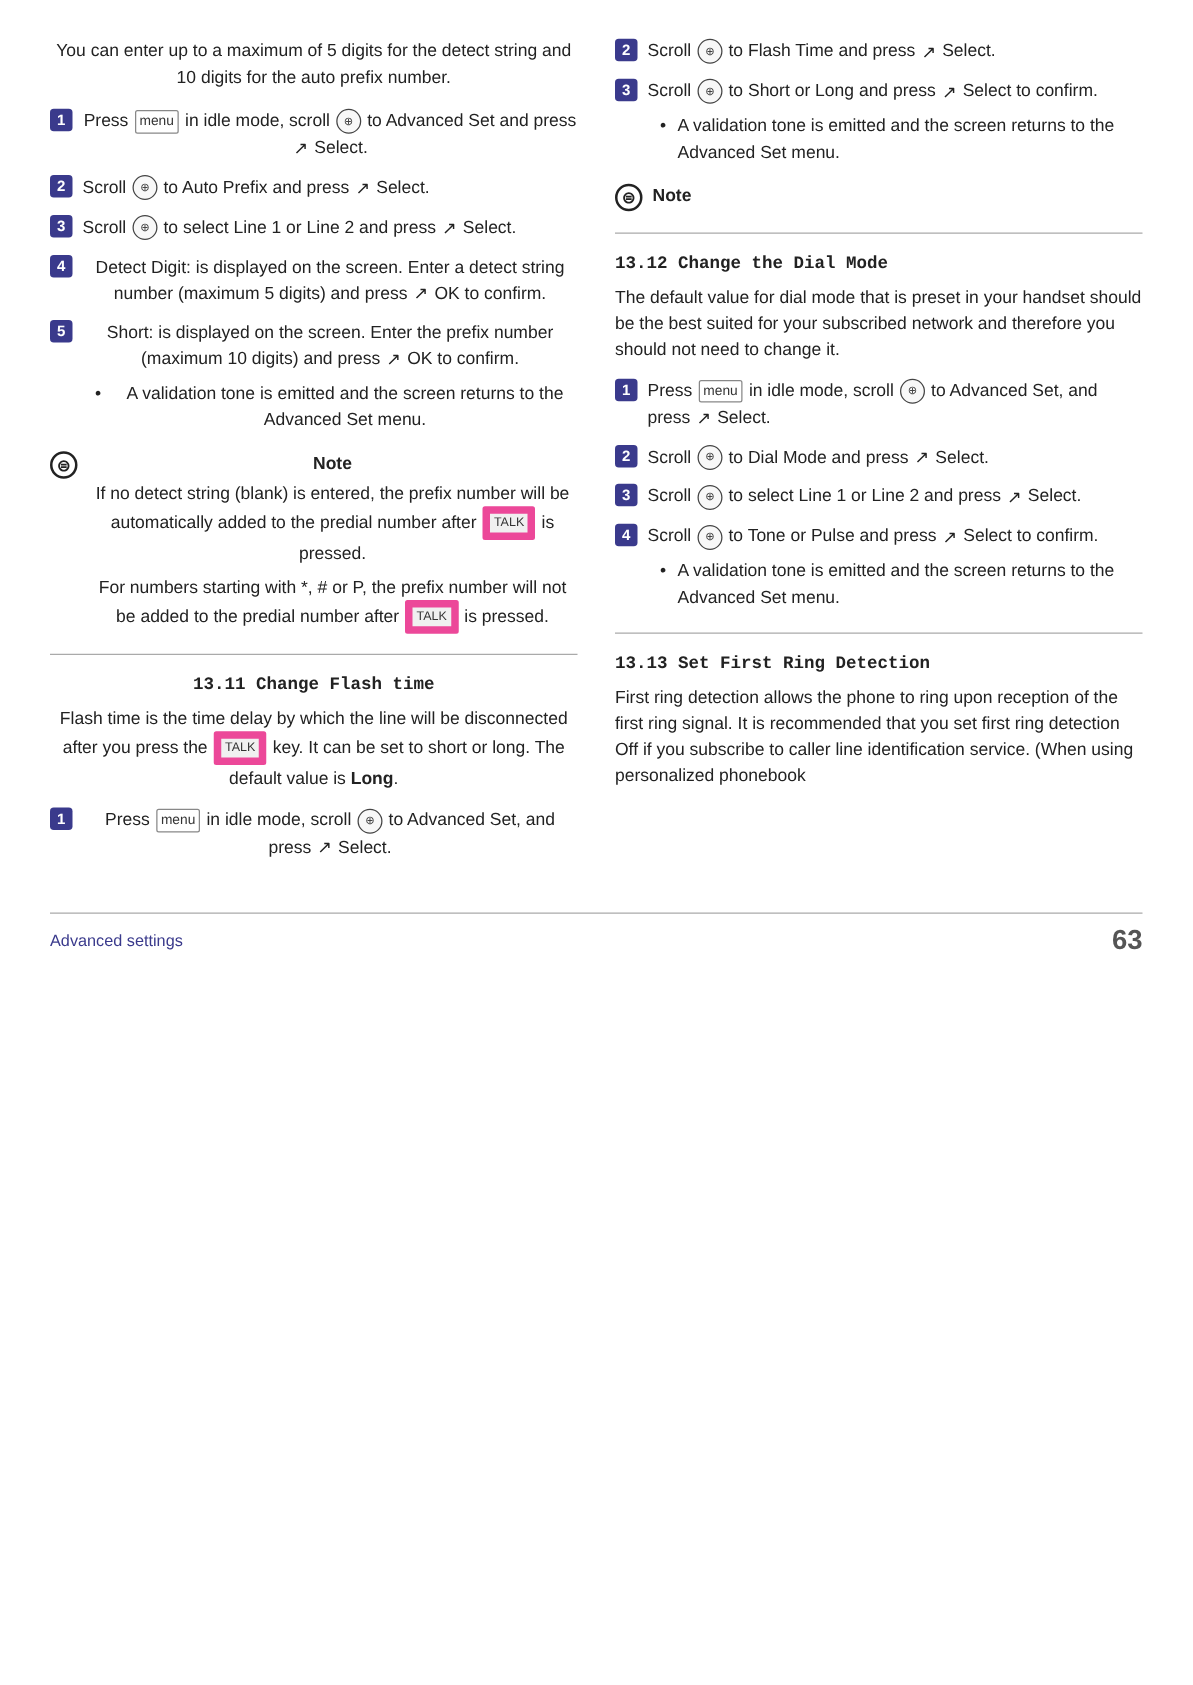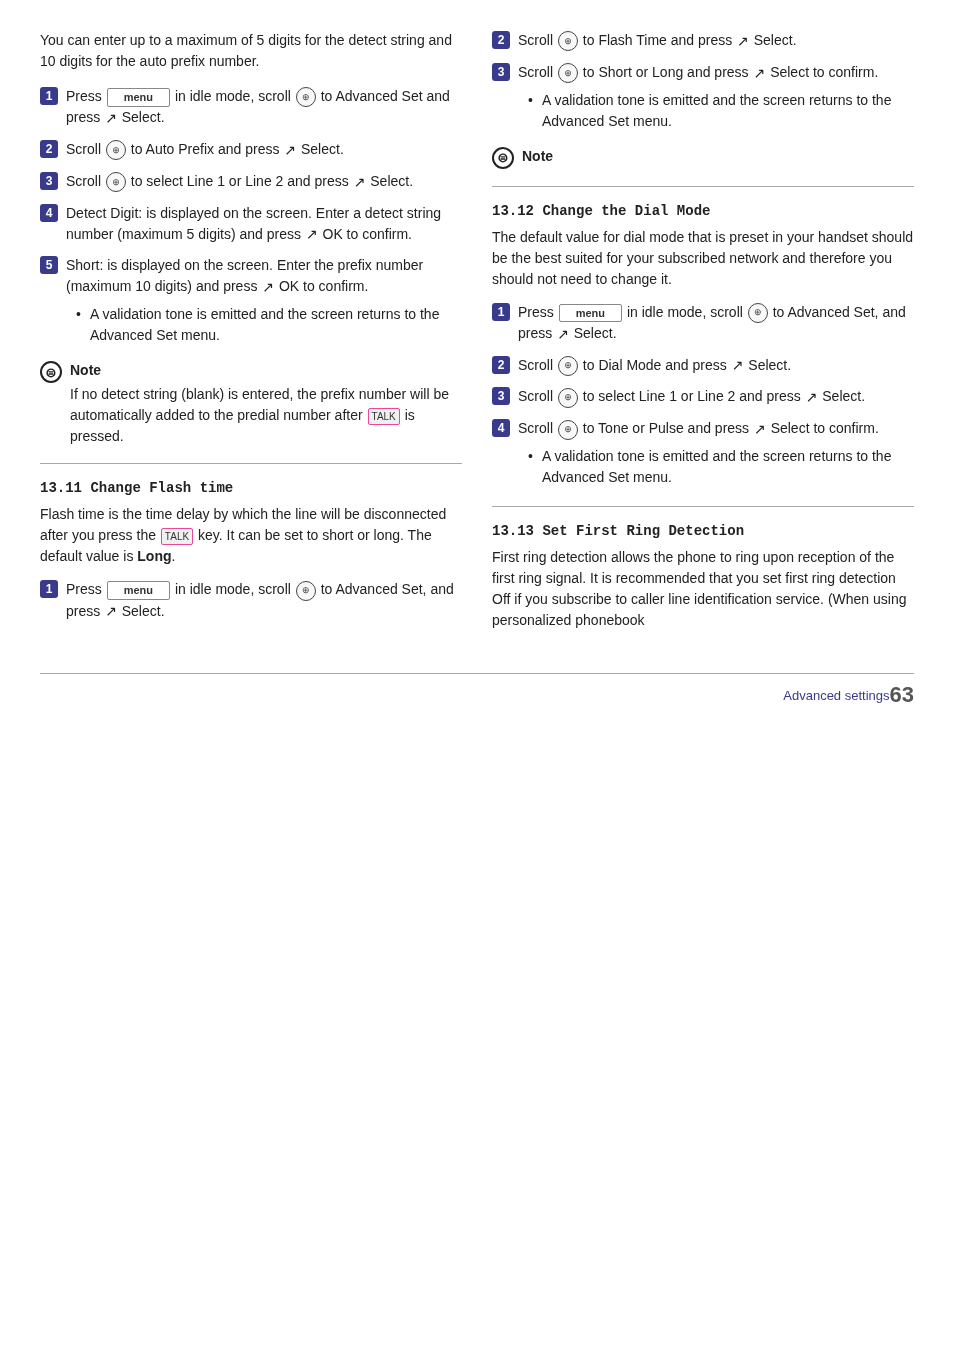--- a/index.html
+++ b/index.html
@@ -12,20 +12,21 @@
       min-height: 1348px;
       padding: 30px 40px 30px 40px;
     }
     .page-layout {
       display: flex;
       gap: 30px;
     }
     .left-col {
       flex: 1;
       min-width: 0;
+      text-align: center;
     }
     .right-col {
       flex: 1;
       min-width: 0;
     }
     .intro-text {
       font-size: 14px;
       line-height: 1.5;
       margin-bottom: 14px;
     }
@@ -107,50 +108,49 @@
       margin-bottom: 8px;
       font-family: Liberation Mono, monospace;
     }
     .section-desc {
       font-size: 14px;
       line-height: 1.5;
       margin-bottom: 12px;
     }
     .page-footer {
       display: flex;
-      justify-content: flex-end;
+      justify-content: space-between;
       align-items: center;
       border-top: 1px solid #aaa;
       margin-top: 30px;
       padding-top: 8px;
     }
     .footer-left {
       color: #3a3a8c;
       font-size: 13px;
     }
     .footer-right {
       font-size: 22px;
       font-weight: bold;
       color: #555;
     }
     
     .icon-menu {
       display: inline-block;
       border: 1px solid #888;
       border-radius: 2px;
-      padding: 0 16px;
+      padding: 0 3px;
       font-size: 11px;
       vertical-align: middle;
       margin: 0 1px;
       color: #333;
-      font-weight: bold;
     }
     .icon-talk {
       display: inline-block;
-      border: 1px solid #ec4899;
+      border: 6px solid #ec4899;
       border-radius: 2px;
       padding: 0 3px;
       font-size: 10px;
       vertical-align: middle;
       margin: 0 1px;
       color: #333;
       background: #f0f0f0;
     }
 
     .scroll-icon {
@@ -222,20 +222,21 @@
           </ul>
         </div>
       </li>
     </ol>
 
     <div class="note-box">
       <div class="note-icon">⊜</div>
       <div class="note-content">
         <div class="note-title">Note</div>
         <p>If no detect string (blank) is entered, the prefix number will be automatically added to the predial number after <span class="icon-talk">TALK</span> is pressed.</p>
+        <p style="margin-top:6px;">For numbers starting with *, # or P, the prefix number will not be added to the predial number after <span class="icon-talk">TALK</span> is pressed.</p>
       </div>
     </div>
 
     <hr class="section-divider">
 
     <div>
       <div class="section-title">13.11  Change Flash time</div>
       <p class="section-desc">Flash time is the time delay by which the line will be disconnected after you press the <span class="icon-talk">TALK</span> key. It can be set to short or long. The default value is <b>Long</b>.</p>
       <ol class="step-list">
         <li class="step-item">

